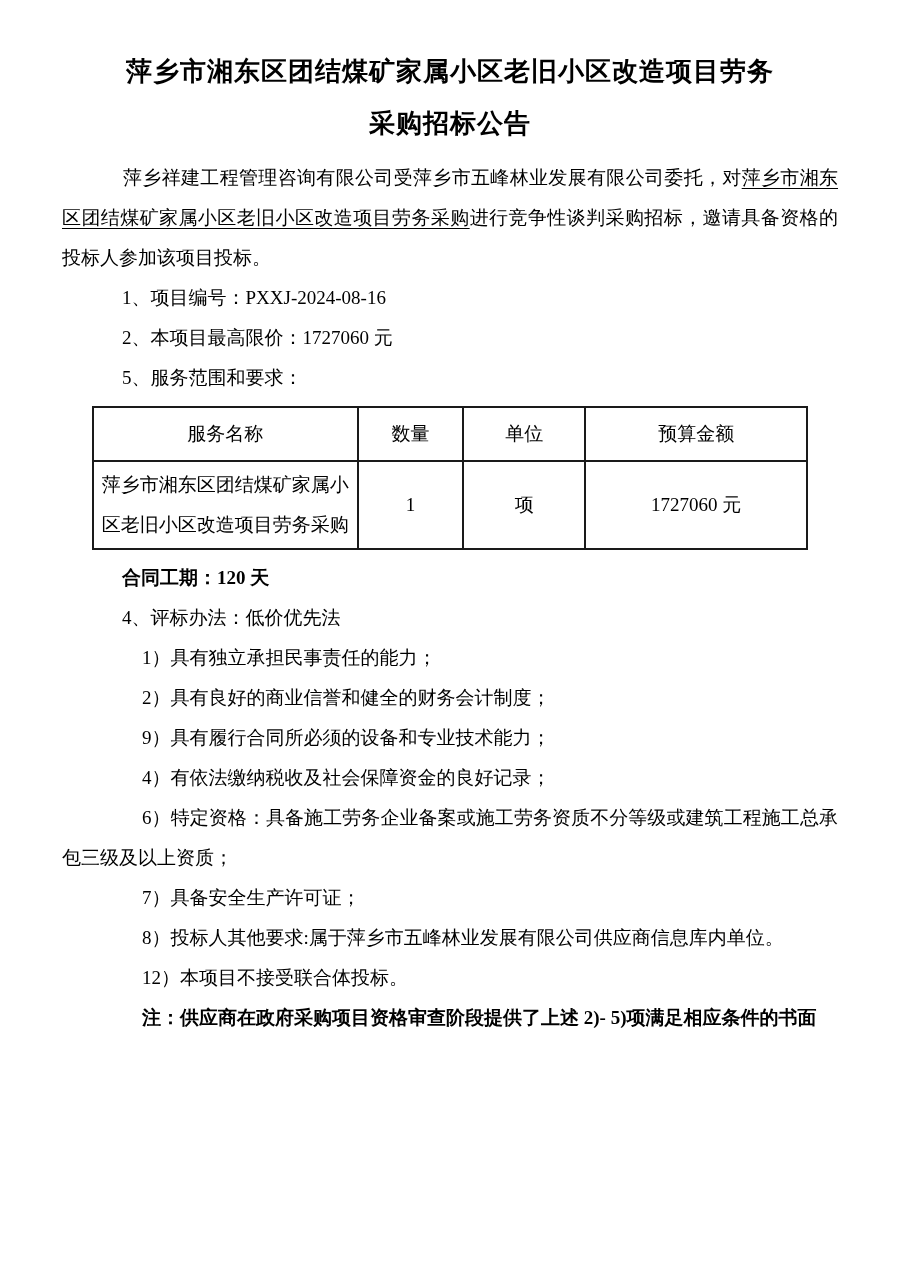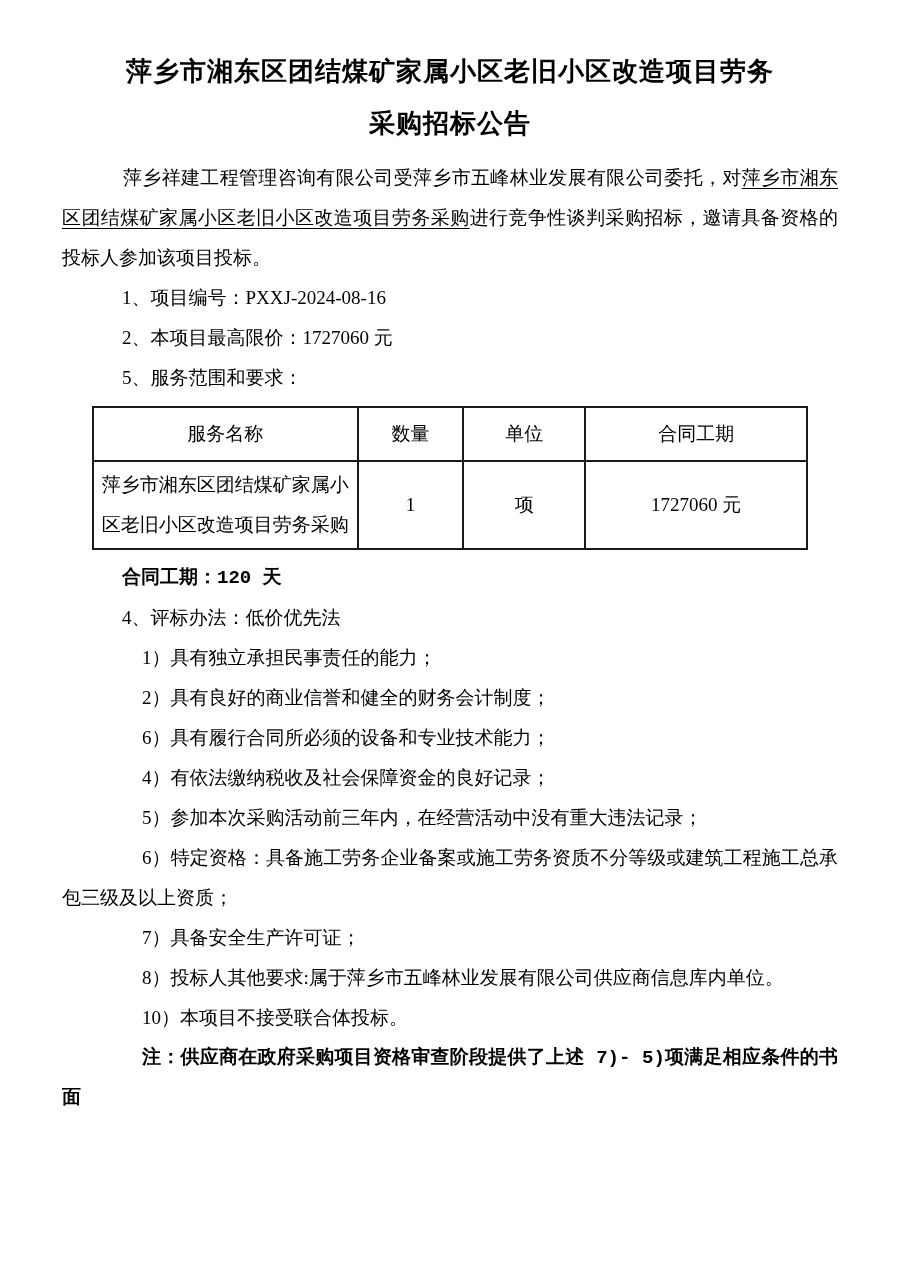--- a/index.html
+++ b/index.html
@@ -31,21 +31,21 @@
   p.para {
     margin: 0;
     text-align: justify;
   }
   p.intro {
     margin-top: 8px;
     text-indent: 61px;
   }
   .indent-item { text-indent: 60px; }
   .indent-sub  { text-indent: 80px; }
-  .bold { font-weight: 700; font-family: Liberation Mono, monospace; }
+  .bold { font-weight: 700; }
   .u { text-decoration: underline; text-underline-offset: 4px; }
 
   table.scope-table {
     width: 716px;
     margin: 8px auto 8px auto;
     border-collapse: collapse;
     table-layout: fixed;
   }
   table.scope-table th,
   table.scope-table td {
@@ -79,43 +79,42 @@
   <p class="para indent-item">2、本项目最高限价：1727060 元</p>
 
   <p class="para indent-item">5、服务范围和要求：</p>
 
   <table class="scope-table">
     <thead>
       <tr>
         <th class="col-name">服务名称</th>
         <th class="col-qty">数量</th>
         <th class="col-unit">单位</th>
-        <th class="col-budget">合同工期</th>
+        <th class="col-budget">预算金额</th>
       </tr>
     </thead>
     <tbody>
       <tr>
         <td>萍乡市湘东区团结煤矿家属小区老旧小区改造项目劳务采购</td>
         <td>1</td>
         <td>项</td>
         <td>1727060 元</td>
       </tr>
     </tbody>
   </table>
 
   <p class="para indent-item bold">合同工期：120 天</p>
 
   <p class="para indent-item">4、评标办法：低价优先法</p>
 
 
   <p class="para indent-sub">1）具有独立承担民事责任的能力；</p>
   <p class="para indent-sub">2）具有良好的商业信誉和健全的财务会计制度；</p>
-  <p class="para indent-sub">6）具有履行合同所必须的设备和专业技术能力；</p>
+  <p class="para indent-sub">9）具有履行合同所必须的设备和专业技术能力；</p>
   <p class="para indent-sub">4）有依法缴纳税收及社会保障资金的良好记录；</p>
-  <p class="para indent-sub">5）参加本次采购活动前三年内，在经营活动中没有重大违法记录；</p>
   <p class="para indent-sub">6）特定资格：具备施工劳务企业备案或施工劳务资质不分等级或建筑工程施工总承包三级及以上资质；</p>
   <p class="para indent-sub">7）具备安全生产许可证；</p>
   <p class="para indent-sub">8）投标人其他要求:属于萍乡市五峰林业发展有限公司供应商信息库内单位。</p>
-  <p class="para indent-sub">10）本项目不接受联合体投标。</p>
+  <p class="para indent-sub">12）本项目不接受联合体投标。</p>
 
-  <p class="para indent-sub bold">注：供应商在政府采购项目资格审查阶段提供了上述 7)- 5)项满足相应条件的书面</p>
+  <p class="para indent-sub bold">注：供应商在政府采购项目资格审查阶段提供了上述 2)- 5)项满足相应条件的书面</p>
 
 </div>
 
 </body></html>

